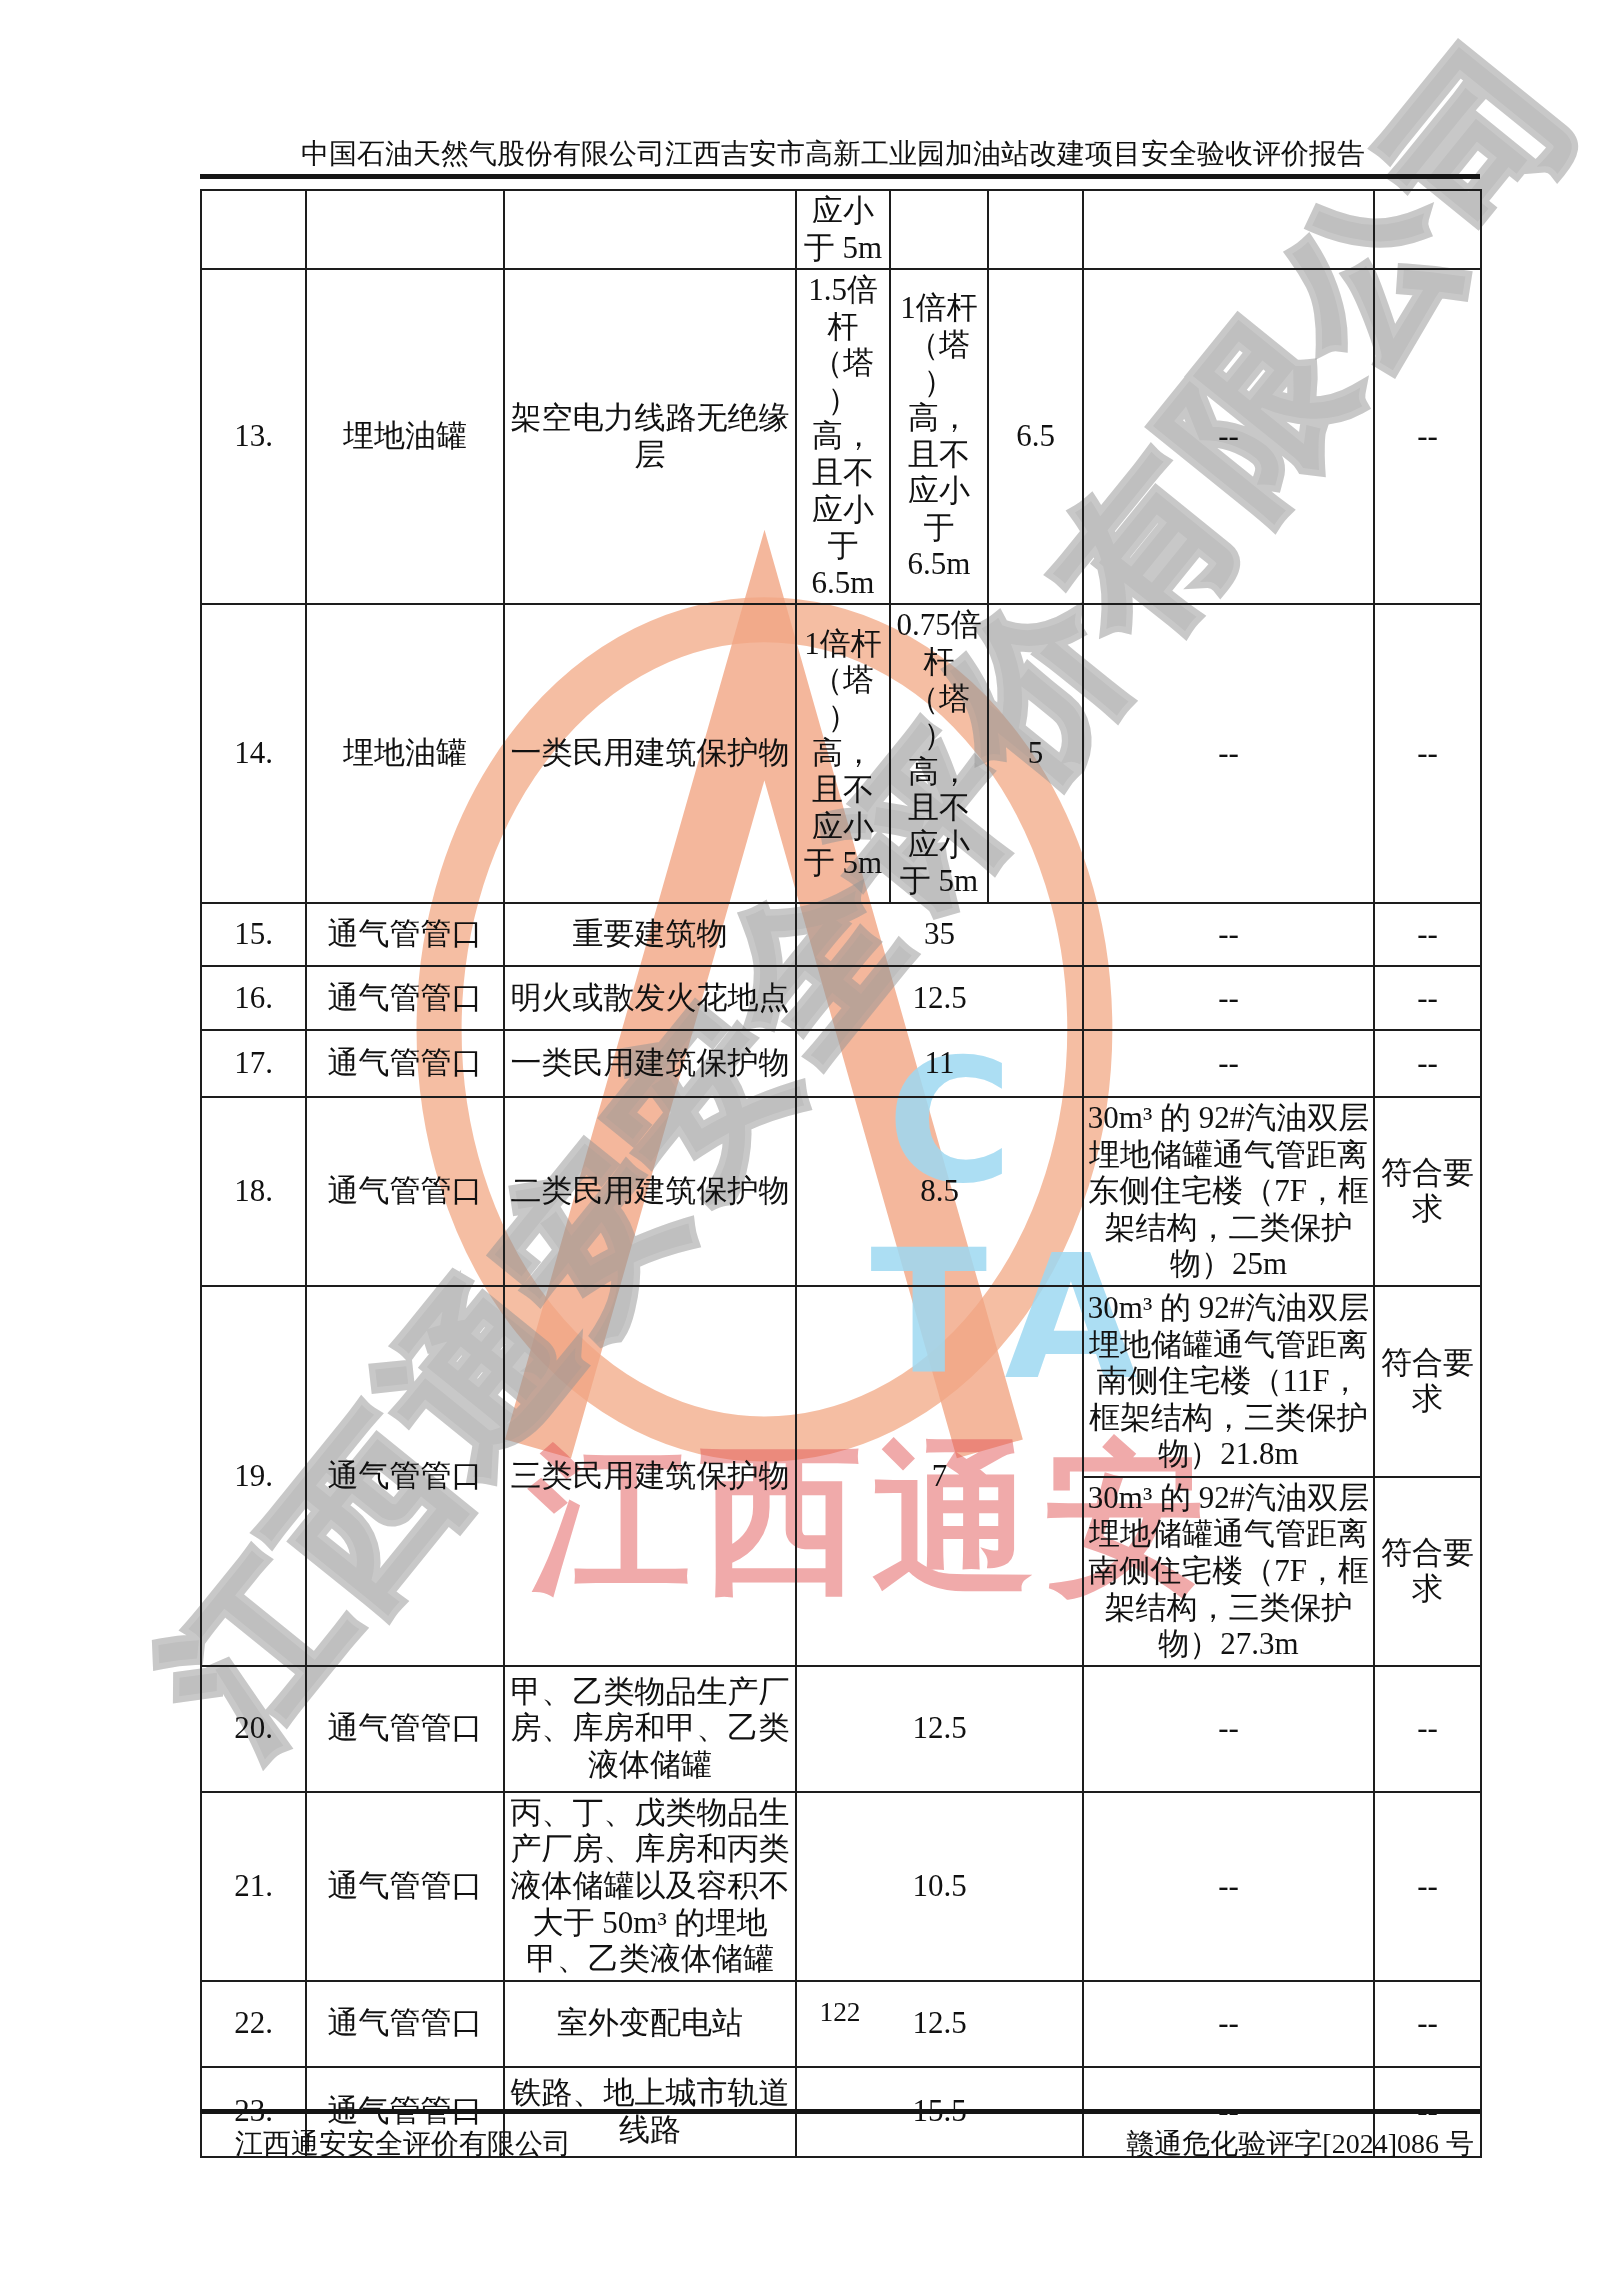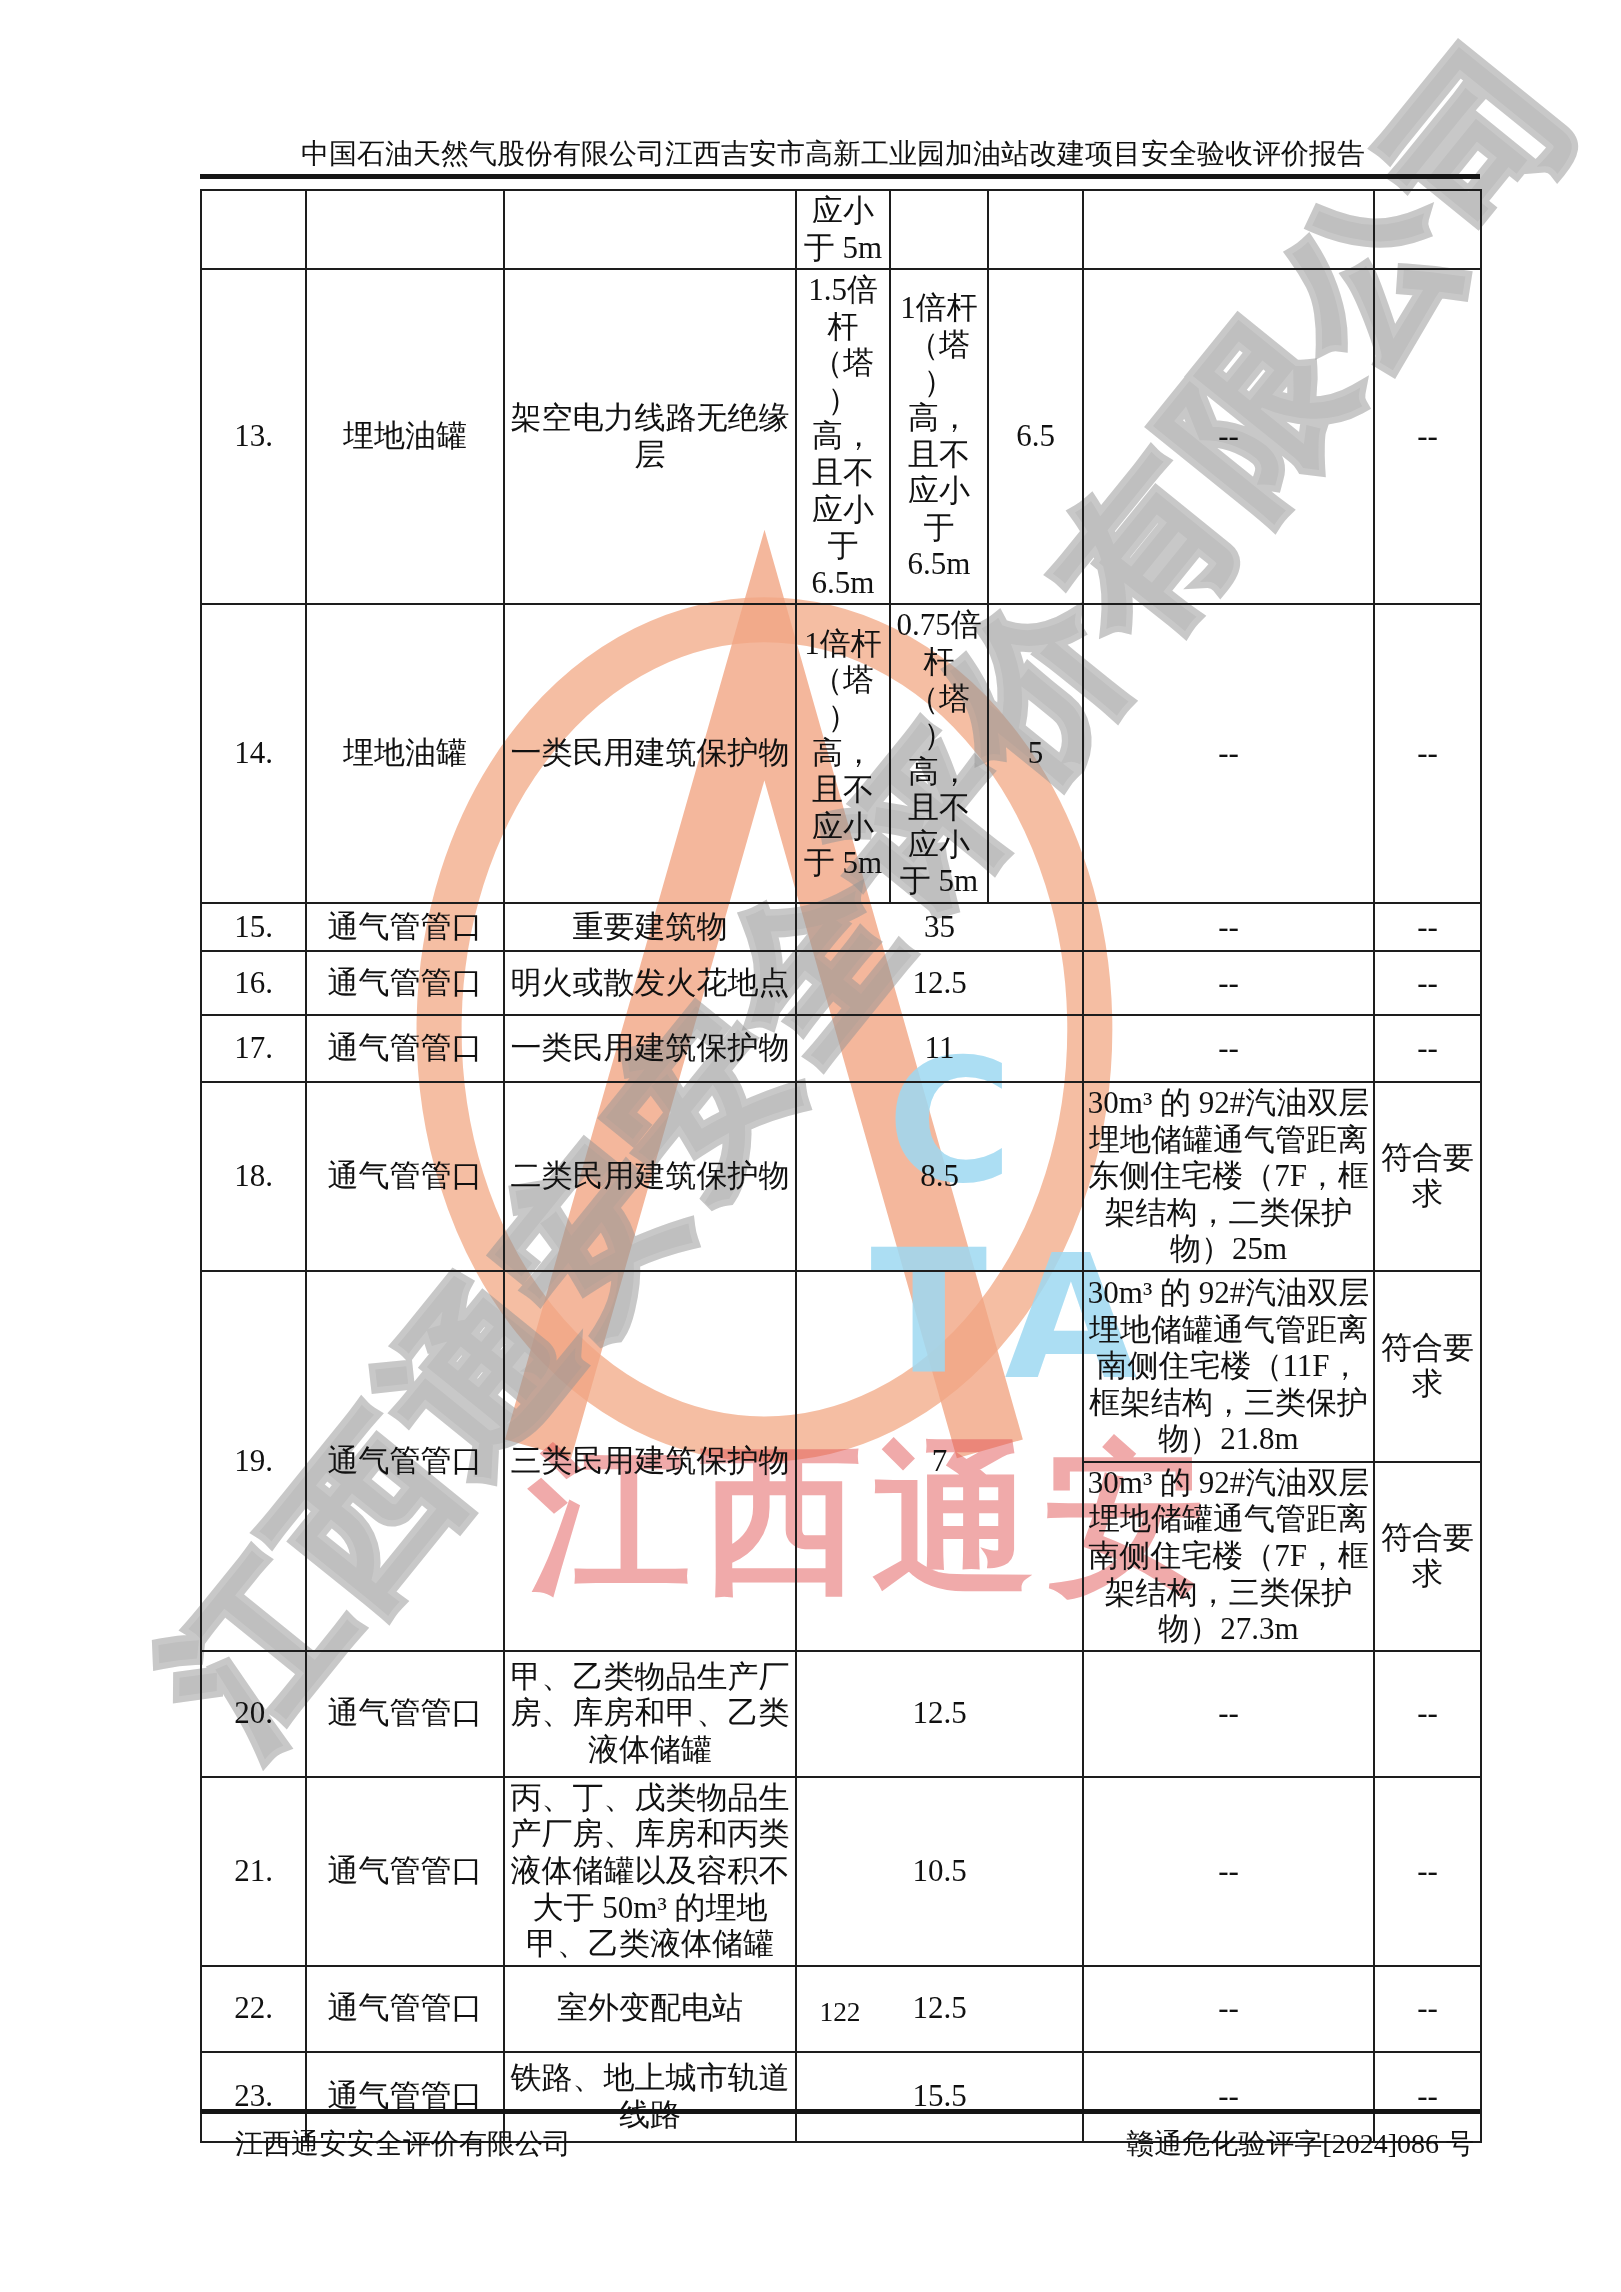--- a/index.html
+++ b/index.html
@@ -58,21 +58,21 @@
     word-break:break-word;
     overflow:hidden;
   }
   td.obj{padding:2px 2px;}
   td.std{padding:2px 9.8px;line-height:1.15;}
   td.remark{font-size:29px;line-height:1.26;padding:2px 3.9px;}
   td.concl{padding:2px 17.6px;}
   tr.h82 {height:61px;}
   tr.h308{height:302px;}
   tr.h260{height:255px;}
-  tr.h64 {height:48px;}
+  tr.h64 {height:63px;}
   tr.h65 {height:64px;}
   tr.h68 {height:67px;}
   tr.h188{height:184px;}
   tr.h195{height:191px;}
   tr.h129{height:126px;}
   tr.h175{height:172px;}
   tr.h88 {height:86px;}
   tr.h92 {height:90px;padding-left:16px;}
   .page-number{
     position:absolute;left:200px;top:1997px;width:1280px;

